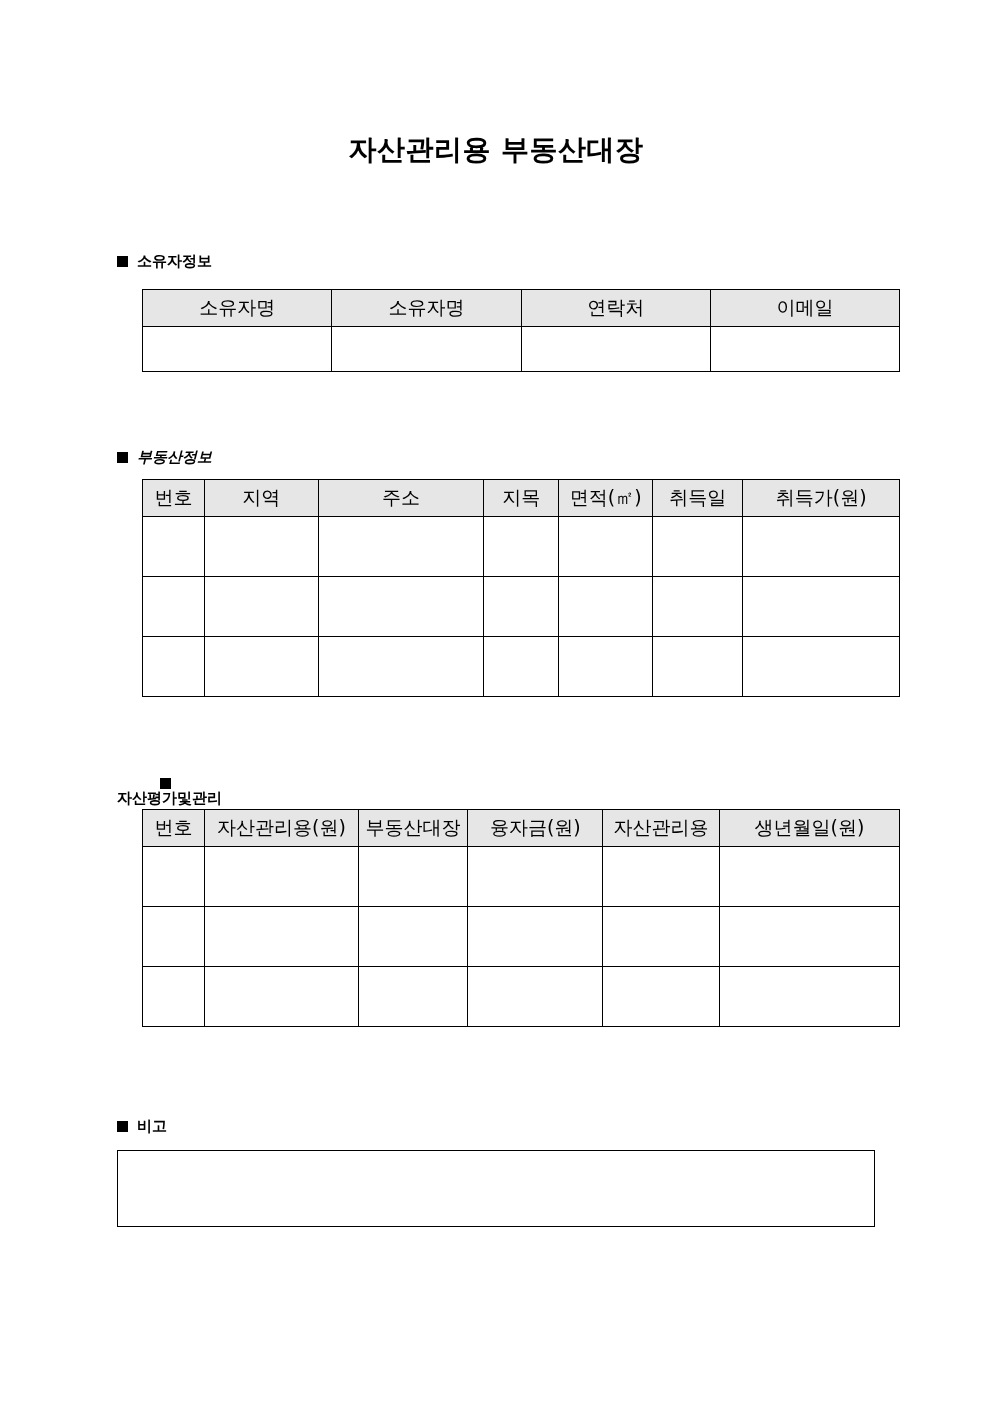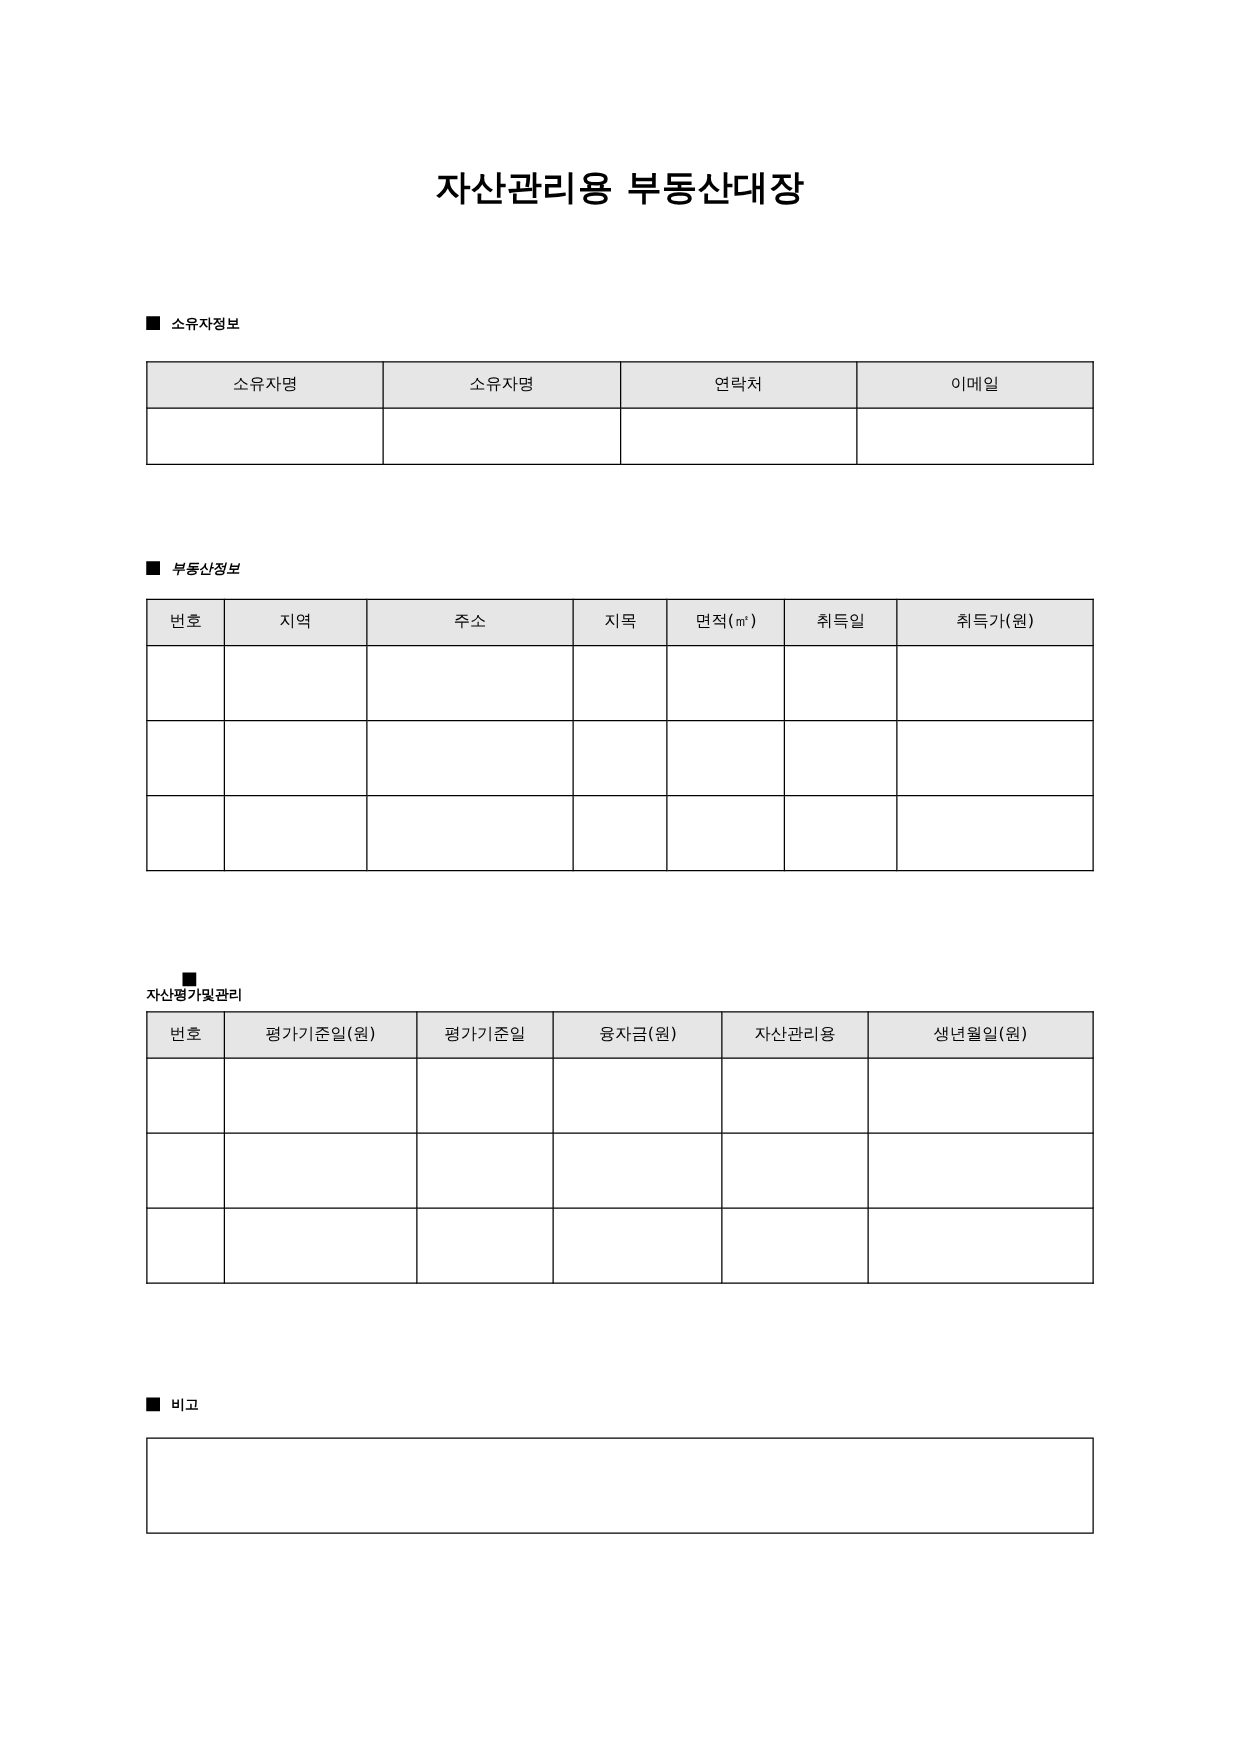--- a/index.html
+++ b/index.html
@@ -33,21 +33,21 @@
     font-size: 28px;
     font-weight: bold;
     letter-spacing: 0.5px;
     line-height: 1.2;
   }
 
   
   .section-heading {
     position: absolute;
     left: 117px;
-    font-size: 11px;
+    font-size: 15px;
     font-weight: bold;
     line-height: 1.2;
     white-space: nowrap;
     display: flex;
     align-items: center;
   }
   .bullet-square {
     display: inline-block;
     width: 11px;
     height: 11px;
@@ -57,22 +57,23 @@
   }
   .section-label {
     display: inline-block;
   }
 
   
   table.form-table {
     position: absolute;
     border-collapse: collapse;
     table-layout: fixed;
-    font-size: 13px;
+    font-size: 19px;
     background: #ffffff;
+    margin-left: 25px;
   }
   table.form-table th,
   table.form-table td {
     border: 1px solid #000000;
     padding: 0;
     text-align: center;
     vertical-align: middle;
     font-weight: normal;
     line-height: 1.25;
     word-break: keep-all;
@@ -246,22 +247,22 @@
       <col style="width:8.2%">
       <col style="width:20.3%">
       <col style="width:14.5%">
       <col style="width:17.8%">
       <col style="width:15.4%">
       <col style="width:23.8%">
     </colgroup>
     <thead>
       <tr>
         <th>번호</th>
-        <th>평가기준일(원)</th>
-        <th>평가기준일</th>
+        <th>자산관리용(원)</th>
+        <th>부동산대장</th>
         <th>융자금(원)</th>
         <th>자산관리용</th>
         <th>생년월일(원)</th>
       </tr>
     </thead>
     <tbody>
       <tr>
         <td></td>
         <td></td>
         <td></td>

